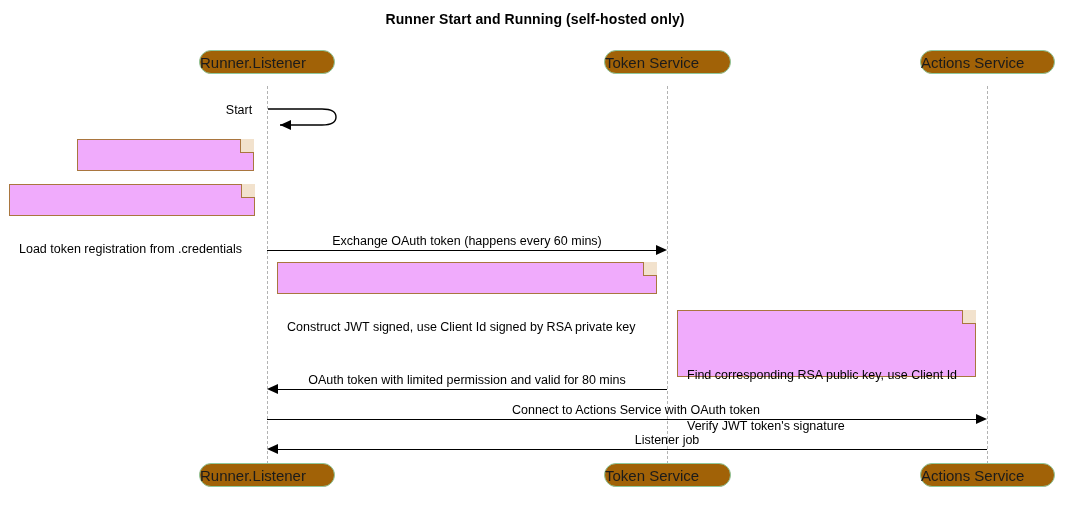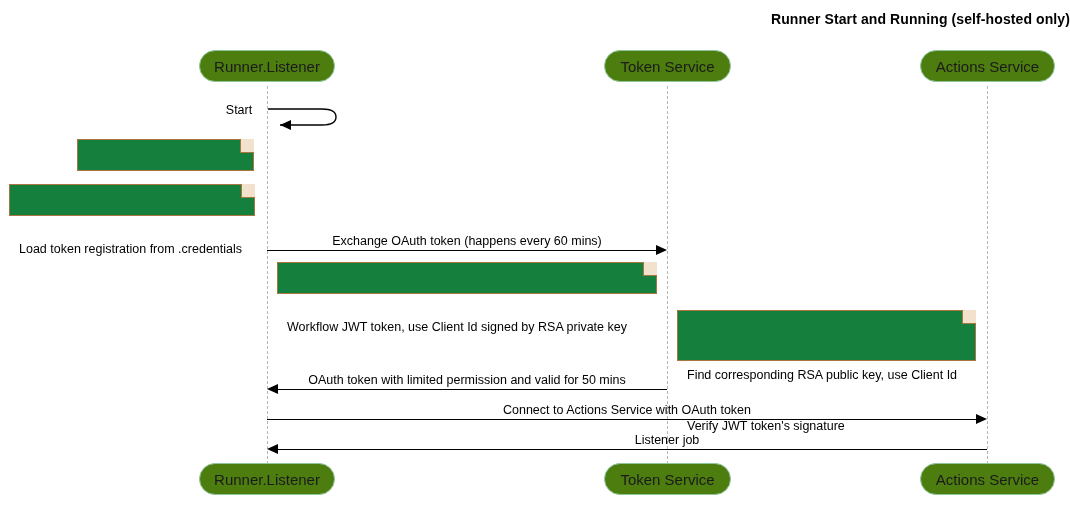--- a/index.html
+++ b/index.html
@@ -23,56 +23,56 @@
     width: 1070px;
     height: 525px;
   }
 
   
   .diagram-title {
     position: absolute;
     left: 0;
     top: 11px;
     width: 1070px;
-    text-align: right;
+    text-align: center;
     font-size: 14px;
     font-weight: bold;
     letter-spacing: 0.1px;
     color: #000000;
   }
 
   
   .lifeline {
     position: absolute;
     width: 0;
     border-left: 1px dashed #b3b3b3;
   }
 
   
   .participant {
     position: absolute;
-    height: 32px;
-    background: #4d7c0f;
+    height: 24px;
+    background: #a16207;
     border: 1px solid #8fc79c;
     border-radius: 18px;
     display: flex;
     align-items: center;
-    justify-content: center;
+    justify-content: flex-start;
     box-sizing: border-box;
   }
   .participant-label {
     font-size: 15px;
     color: #1b1b1b;
     white-space: nowrap;
   }
 
   
   .note {
     position: absolute;
-    background: #15803d;
+    background: #f0abfc;
     border: 1px solid #a9763f;
     box-sizing: border-box;
     padding: 5px 9px 6px 9px;
     font-size: 12.5px;
     line-height: 17px;
     color: #000000;
     white-space: pre;
   }
   .note-fold {
     position: absolute;
@@ -155,38 +155,38 @@
     <span class="note-text">Load config info from .runner</span>
   </div>
 
   <div class="note" style="left:9px; top:184px; width:246px; height:32px;">
     <span class="note-fold"></span>
     <span class="note-text">Load token registration from .credentials</span>
   </div>
 
   <div class="note" style="left:277px; top:262px; width:380px; height:32px;">
     <span class="note-fold"></span>
-    <span class="note-text">Workflow JWT token, use Client Id signed by RSA private key</span>
-  </div>
-
-  <div class="note" style="left:677px; top:310px; width:299px; height:51px;">
+    <span class="note-text">Construct JWT signed, use Client Id signed by RSA private key</span>
+  </div>
+
+  <div class="note" style="left:677px; top:310px; width:299px; height:67px;">
     <span class="note-fold"></span>
     <span class="note-text">Find corresponding RSA public key, use Client Id</span>
     <span class="note-text">Verify JWT token's signature</span>
   </div>
 
   <div class="msg-label" style="left:267px; top:234px; width:400px;">Exchange OAuth token (happens every 60 mins)</div>
   <div class="msg-line" style="left:267px; top:250px; width:390px;"></div>
   <div class="arrowhead right" style="left:656px; top:245px;"></div>
 
-  <div class="msg-label" style="left:267px; top:373px; width:400px;">OAuth token with limited permission and valid for 50 mins</div>
+  <div class="msg-label" style="left:267px; top:373px; width:400px;">OAuth token with limited permission and valid for 80 mins</div>
   <div class="msg-line" style="left:278px; top:389px; width:389px;"></div>
   <div class="arrowhead left" style="left:267px; top:384px;"></div>
 
-  <div class="msg-label" style="left:267px; top:403px; width:720px;">Connect to Actions Service with OAuth token</div>
+  <div class="msg-label" style="left:276px; top:403px; width:720px;">Connect to Actions Service with OAuth token</div>
   <div class="msg-line" style="left:267px; top:419px; width:710px;"></div>
   <div class="arrowhead right" style="left:976px; top:414px;"></div>
 
   <div class="msg-label" style="left:467px; top:433px; width:400px;">Listener job</div>
   <div class="msg-line" style="left:278px; top:449px; width:709px;"></div>
   <div class="arrowhead left" style="left:267px; top:444px;"></div>
 
   <div class="participant" style="left:199px; top:463px; width:136px;">
     <span class="participant-label">Runner.Listener</span>
   </div>

